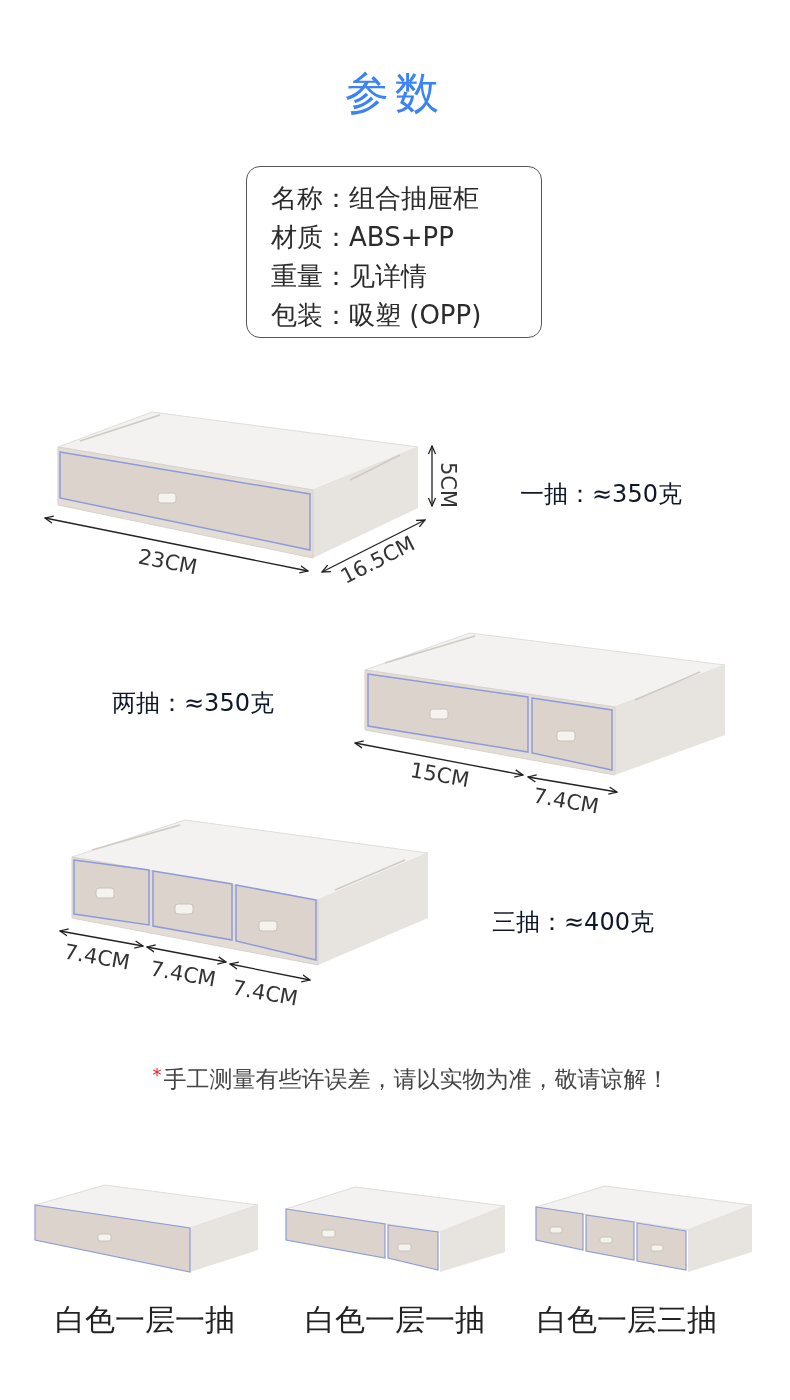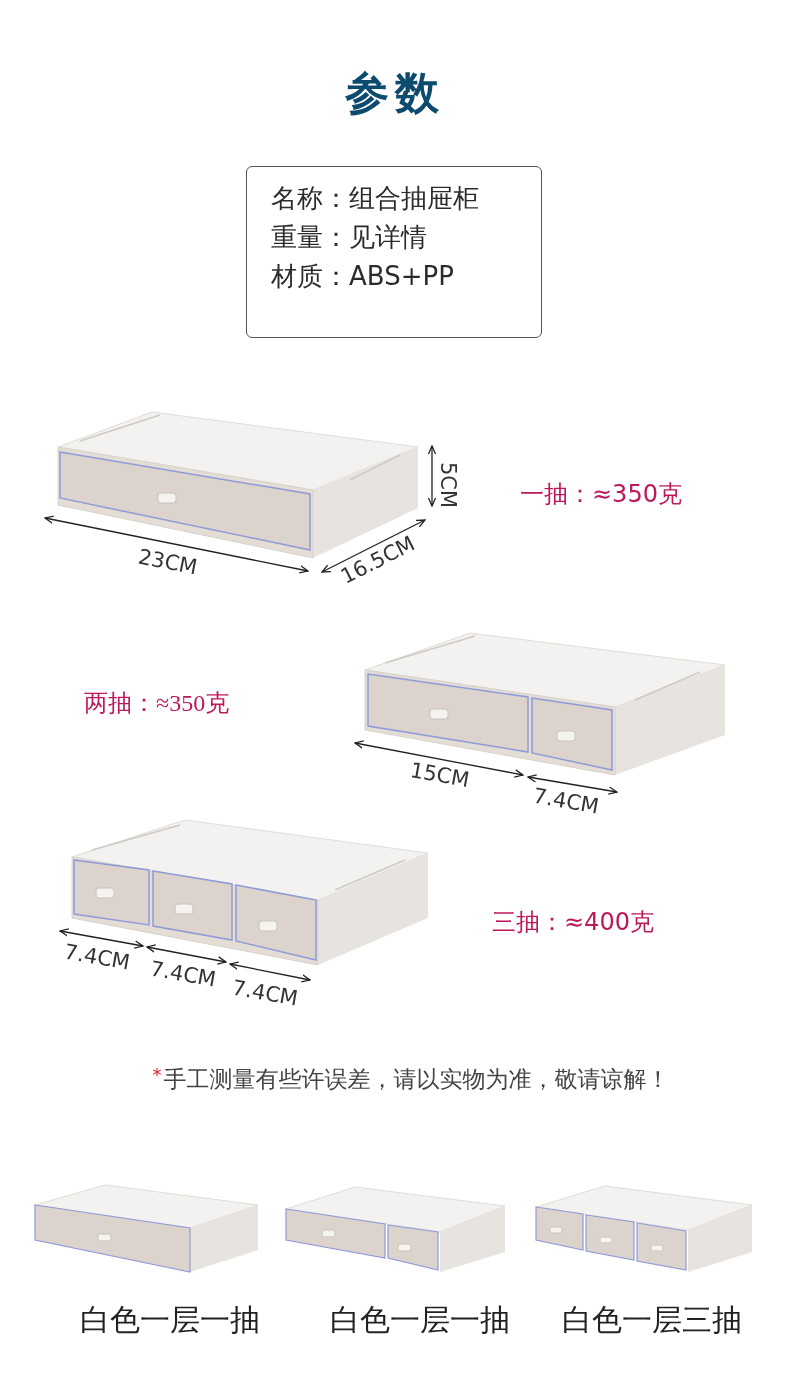--- a/index.html
+++ b/index.html
@@ -1,45 +1,48 @@
 <!DOCTYPE html>
 <html><head>
   <meta charset="utf-8">
   <style>
     html, body { margin: 0; padding: 0; background: #ffffff; }
     body { width: 790px; height: 1400px; position: relative; overflow: hidden;
            font-family: "DejaVu Sans", "Liberation Sans", sans-serif; color: #333; }
     .abs { position: absolute; }
     .title { left: 0; width: 790px; top: 64px; text-align: center;
-             font-size: 44px; font-weight: bold; color: #0c4a6e; letter-spacing: 6px; }
+             font-size: 44px; font-weight: normal; color: #3b82f6; letter-spacing: 6px; }
     .spec-box { left: 246px; top: 166px; width: 296px; height: 172px;
-                border: 1.5px solid #555; border-radius: 6px; box-sizing: border-box;
+                border: 1.5px solid #555; border-radius: 14px; box-sizing: border-box;
                 padding: 12px 0 0 24px; }
     .spec-row { font-size: 26px; line-height: 39px; color: #2b2b2b; white-space: nowrap; }
-    .weight { font-size: 24px; color: #be185d; white-space: nowrap; }
+    .weight { font-size: 24px; color: #0f172a; white-space: nowrap; }
     .dim { font-size: 21px; color: #333; white-space: nowrap; font-family: "DejaVu Sans", sans-serif; }
     .note { left: 16px; width: 790px; top: 1064px; text-align: center; font-size: 23px; color: #444; }
     .note .star { color: #e02020; font-size: 18px; vertical-align: 6px; margin-right: 2px; }
-    .caption { font-size: 30px; color: #222; text-align: right; white-space: nowrap; }
+    .caption { font-size: 30px; color: #222; text-align: center; white-space: nowrap; }
     svg { overflow: visible; }
   </style>
 </head>
 <body>
 
 <div class="abs title">参数</div>
 
 <div class="abs spec-box">
   <div class="spec-row">
     <span>名称：</span><span>组合抽屉柜</span>
   </div>
   <div class="spec-row">
+    <span>材质：</span><span>ABS+PP</span>
+  </div>
+  <div class="spec-row">
     <span>重量：</span><span>见详情</span>
   </div>
   <div class="spec-row">
-    <span>材质：</span><span>ABS+PP</span>
+    <span>包装：</span><span>吸塑 (OPP)</span>
   </div>
 </div>
 
 <svg class="abs" style="left:0;top:0" width="790" height="1400">
   <defs>
     <marker id="arr" viewBox="0 0 10 10" refX="9" refY="5" markerWidth="7" markerHeight="7" orient="auto-start-reverse">
       <path d="M0,1 L9,5 L0,9" fill="none" stroke="#222" stroke-width="1.4"></path>
     </marker>
   </defs>
 
@@ -111,21 +114,21 @@
     <rect x="600" y="1237" width="12" height="6" rx="2" fill="#f5f3ef" stroke="#c8c2ba"></rect>
     <rect x="651" y="1245" width="12" height="6" rx="2" fill="#f5f3ef" stroke="#c8c2ba"></rect>
   </g>
 </svg>
 
 <div class="abs dim" style="left:138px;top:550px;transform:rotate(11deg);">23CM</div>
 <div class="abs dim" style="left:338px;top:548px;transform:rotate(-27deg);">16.5CM</div>
 <div class="abs dim" style="left:430px;top:462px;transform:rotate(90deg);transform-origin:left top;margin-left:30px;">5CM</div>
 <div class="abs weight" style="left:520px;top:478px;">一抽：≈350克</div>
 
-<div class="abs weight" style="left:84px;top:687px;font-family:Liberation Serif, serif;">两抽：≈350克</div>
+<div class="abs weight" style="left:112px;top:687px;">两抽：≈350克</div>
 <div class="abs dim" style="left:410px;top:763px;transform:rotate(10deg);">15CM</div>
 <div class="abs dim" style="left:533px;top:789px;transform:rotate(10deg);">7.4CM</div>
 
 <div class="abs dim" style="left:64px;top:945px;transform:rotate(10deg);">7.4CM</div>
 <div class="abs dim" style="left:150px;top:962px;transform:rotate(10deg);">7.4CM</div>
 <div class="abs dim" style="left:232px;top:981px;transform:rotate(10deg);">7.4CM</div>
 <div class="abs weight" style="left:492px;top:906px;">三抽：≈400克</div>
 
 <div class="abs note">
   <span class="star">*</span><span>手工测量有些许误差，请以实物为准，敬请谅解！</span>

